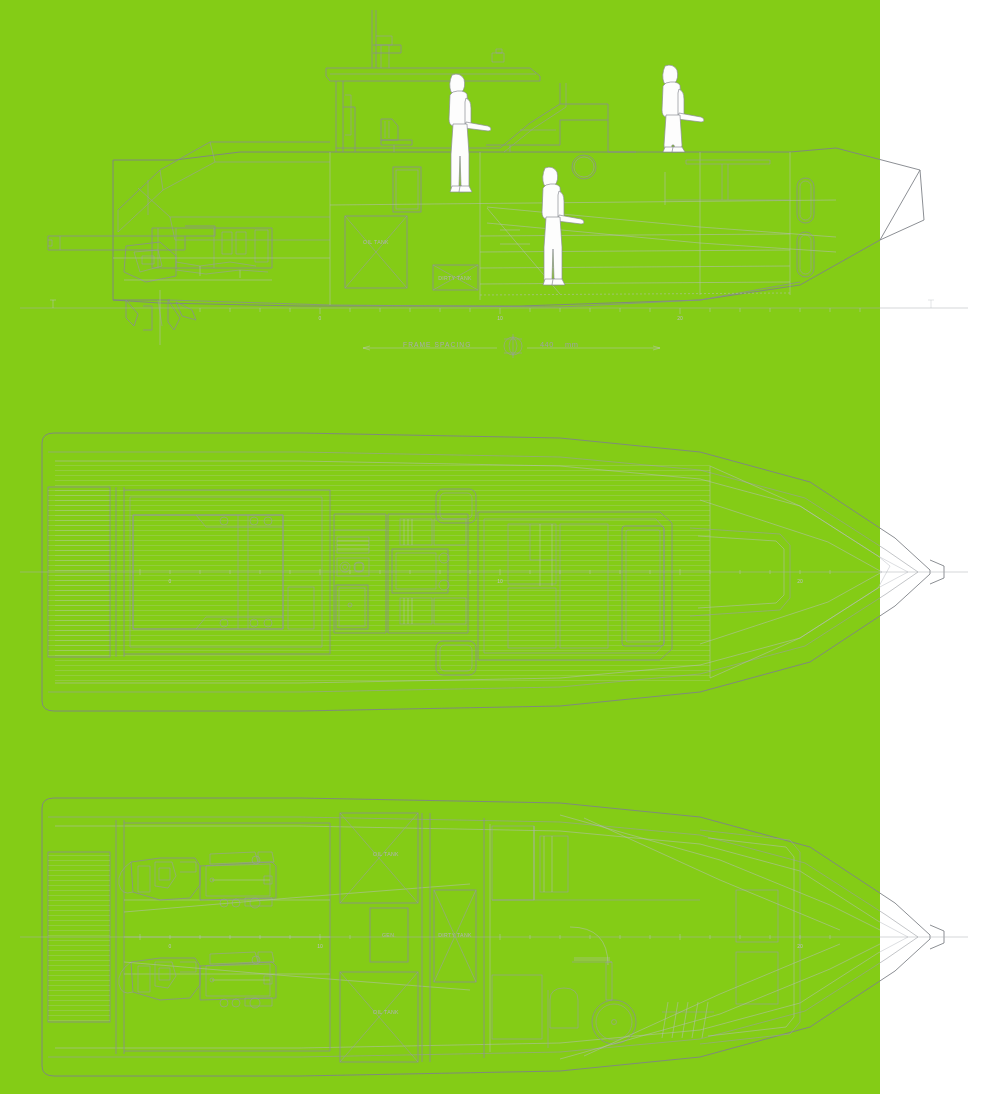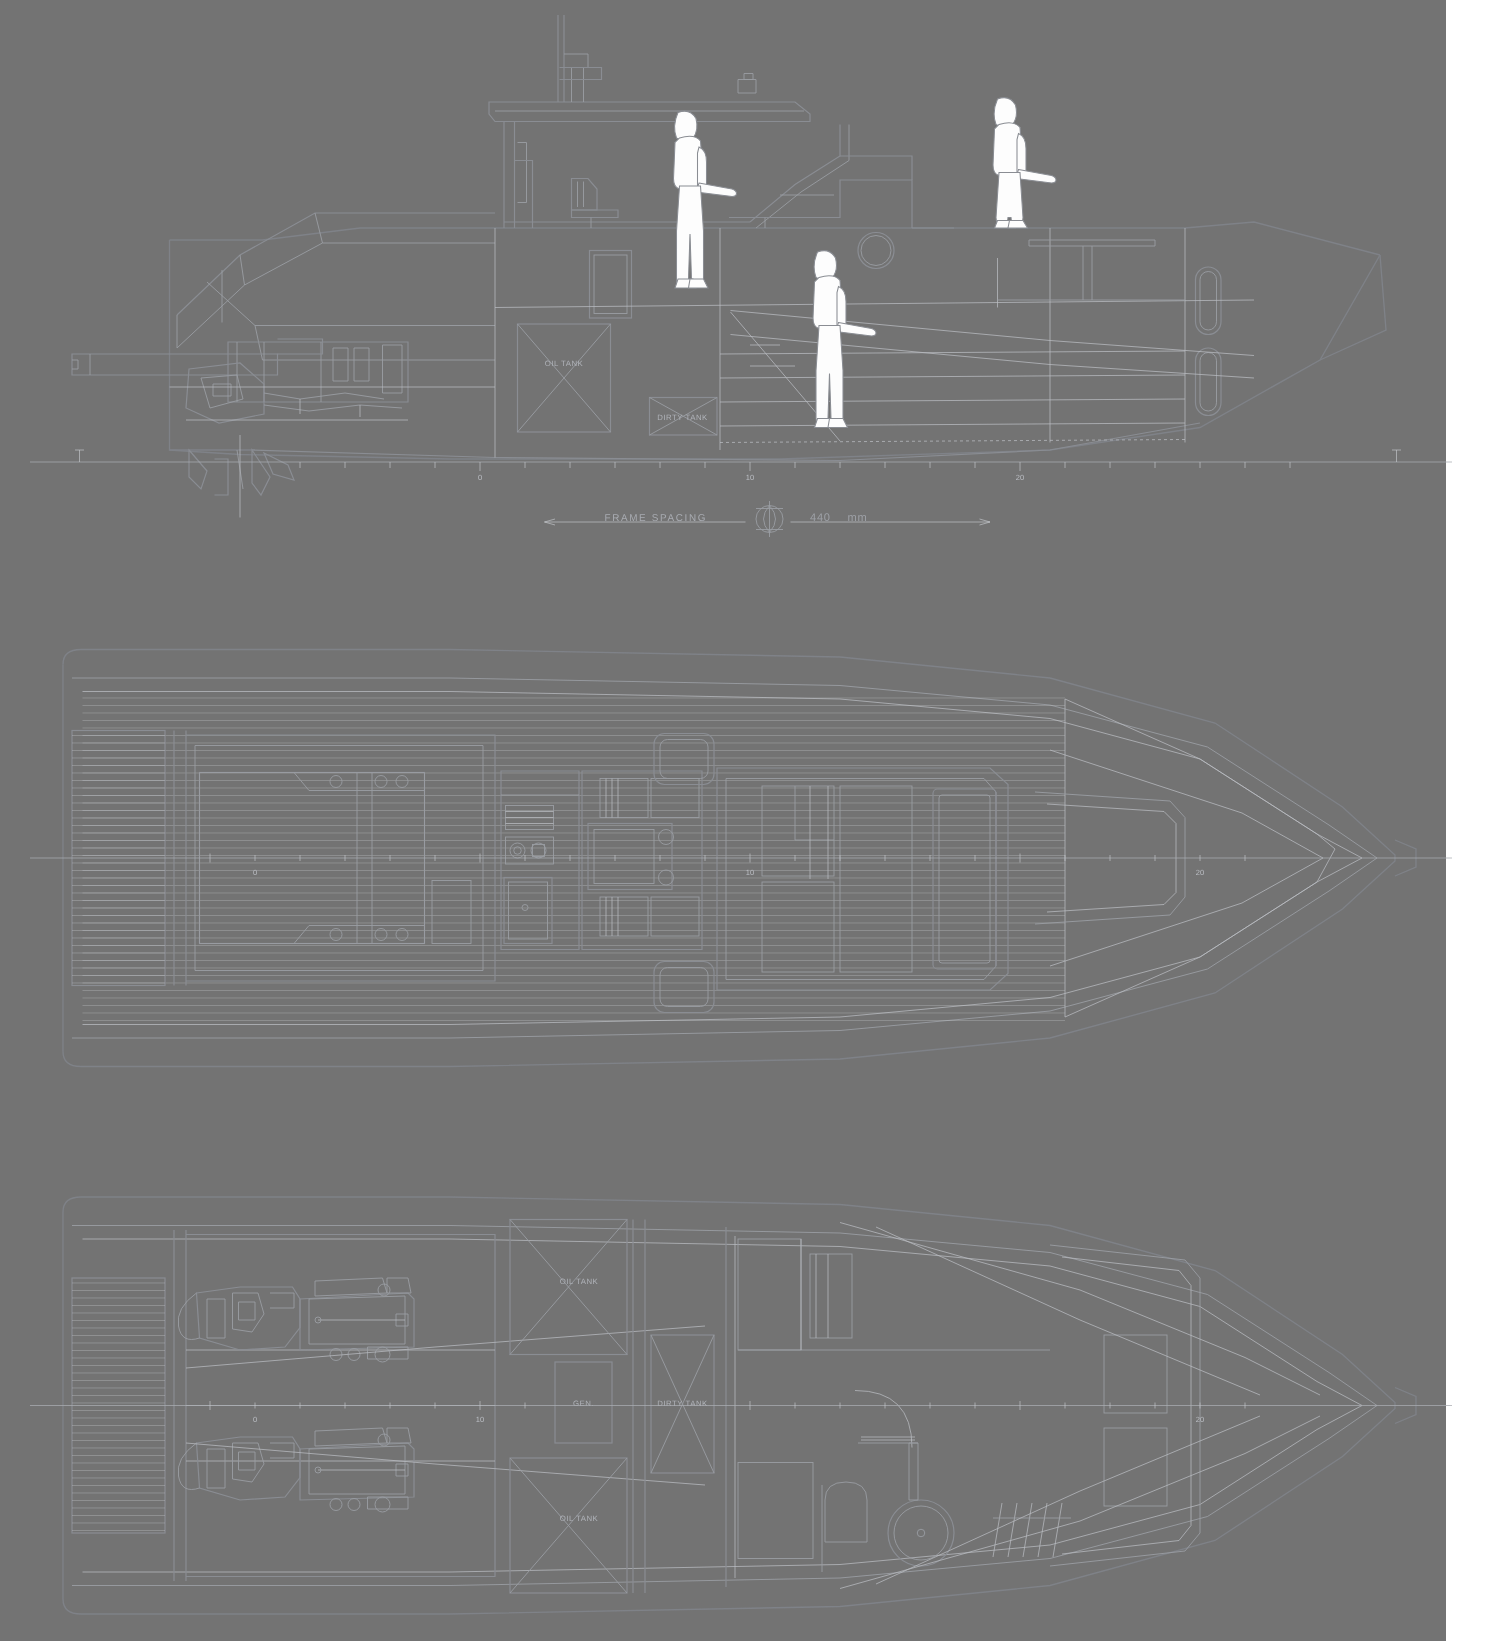--- a/index.html
+++ b/index.html
@@ -1,19 +1,19 @@
 <!DOCTYPE html>
 <html><head>
 <meta charset="utf-8">
 <title>General Arrangement Drawing</title>
 <style>
   html,body{margin:0;padding:0;background:#ffffff;}
   body{width:1000px;height:1094px;overflow:hidden;
        font-family:"Liberation Sans", sans-serif;}
-  #sheet{position:relative;width:964px;height:1094px;background:#737373;}
+  #sheet{position:relative;width:880px;height:1094px;background:#84cc16;}
   svg{display:block;}
   .ln{fill:none;stroke:#8a8d93;stroke-width:.8;}
   .ln2{fill:none;stroke:#9a9da3;stroke-width:.6;}
   .lnfaint{fill:none;stroke:#b9bcc2;stroke-width:.5;}
   .hull{fill:none;stroke:#7f8288;stroke-width:.9;}
   .fig{fill:#fdfdfd;stroke:#8a8d93;stroke-width:.7;}
   .hatchline{stroke:#c3c6cb;stroke-width:.45;}
   .deckline{stroke:#c8cbd0;stroke-width:.45;}
   .cl{stroke:#a9acb2;stroke-width:.5;}
   .dashf{stroke-dasharray:2 2;}

